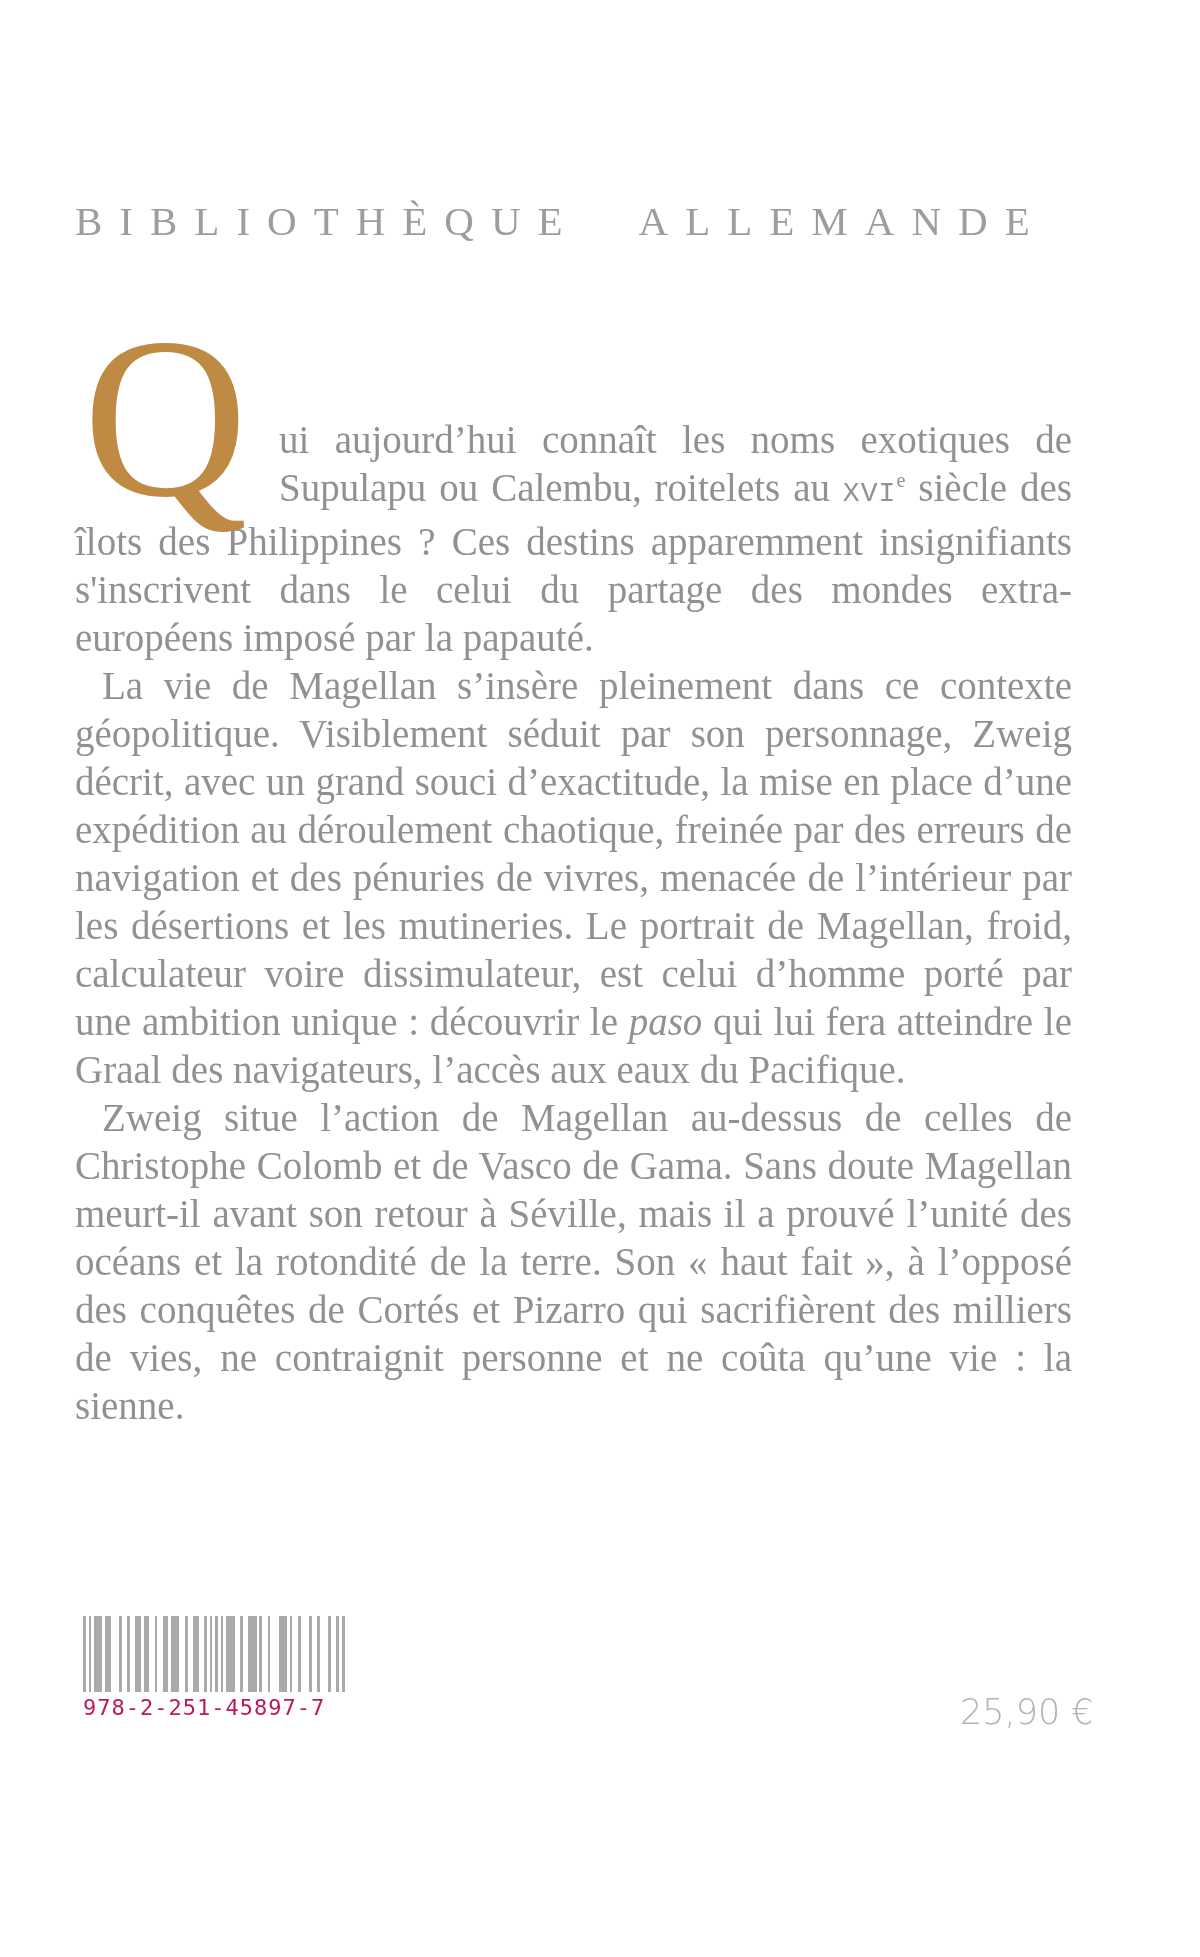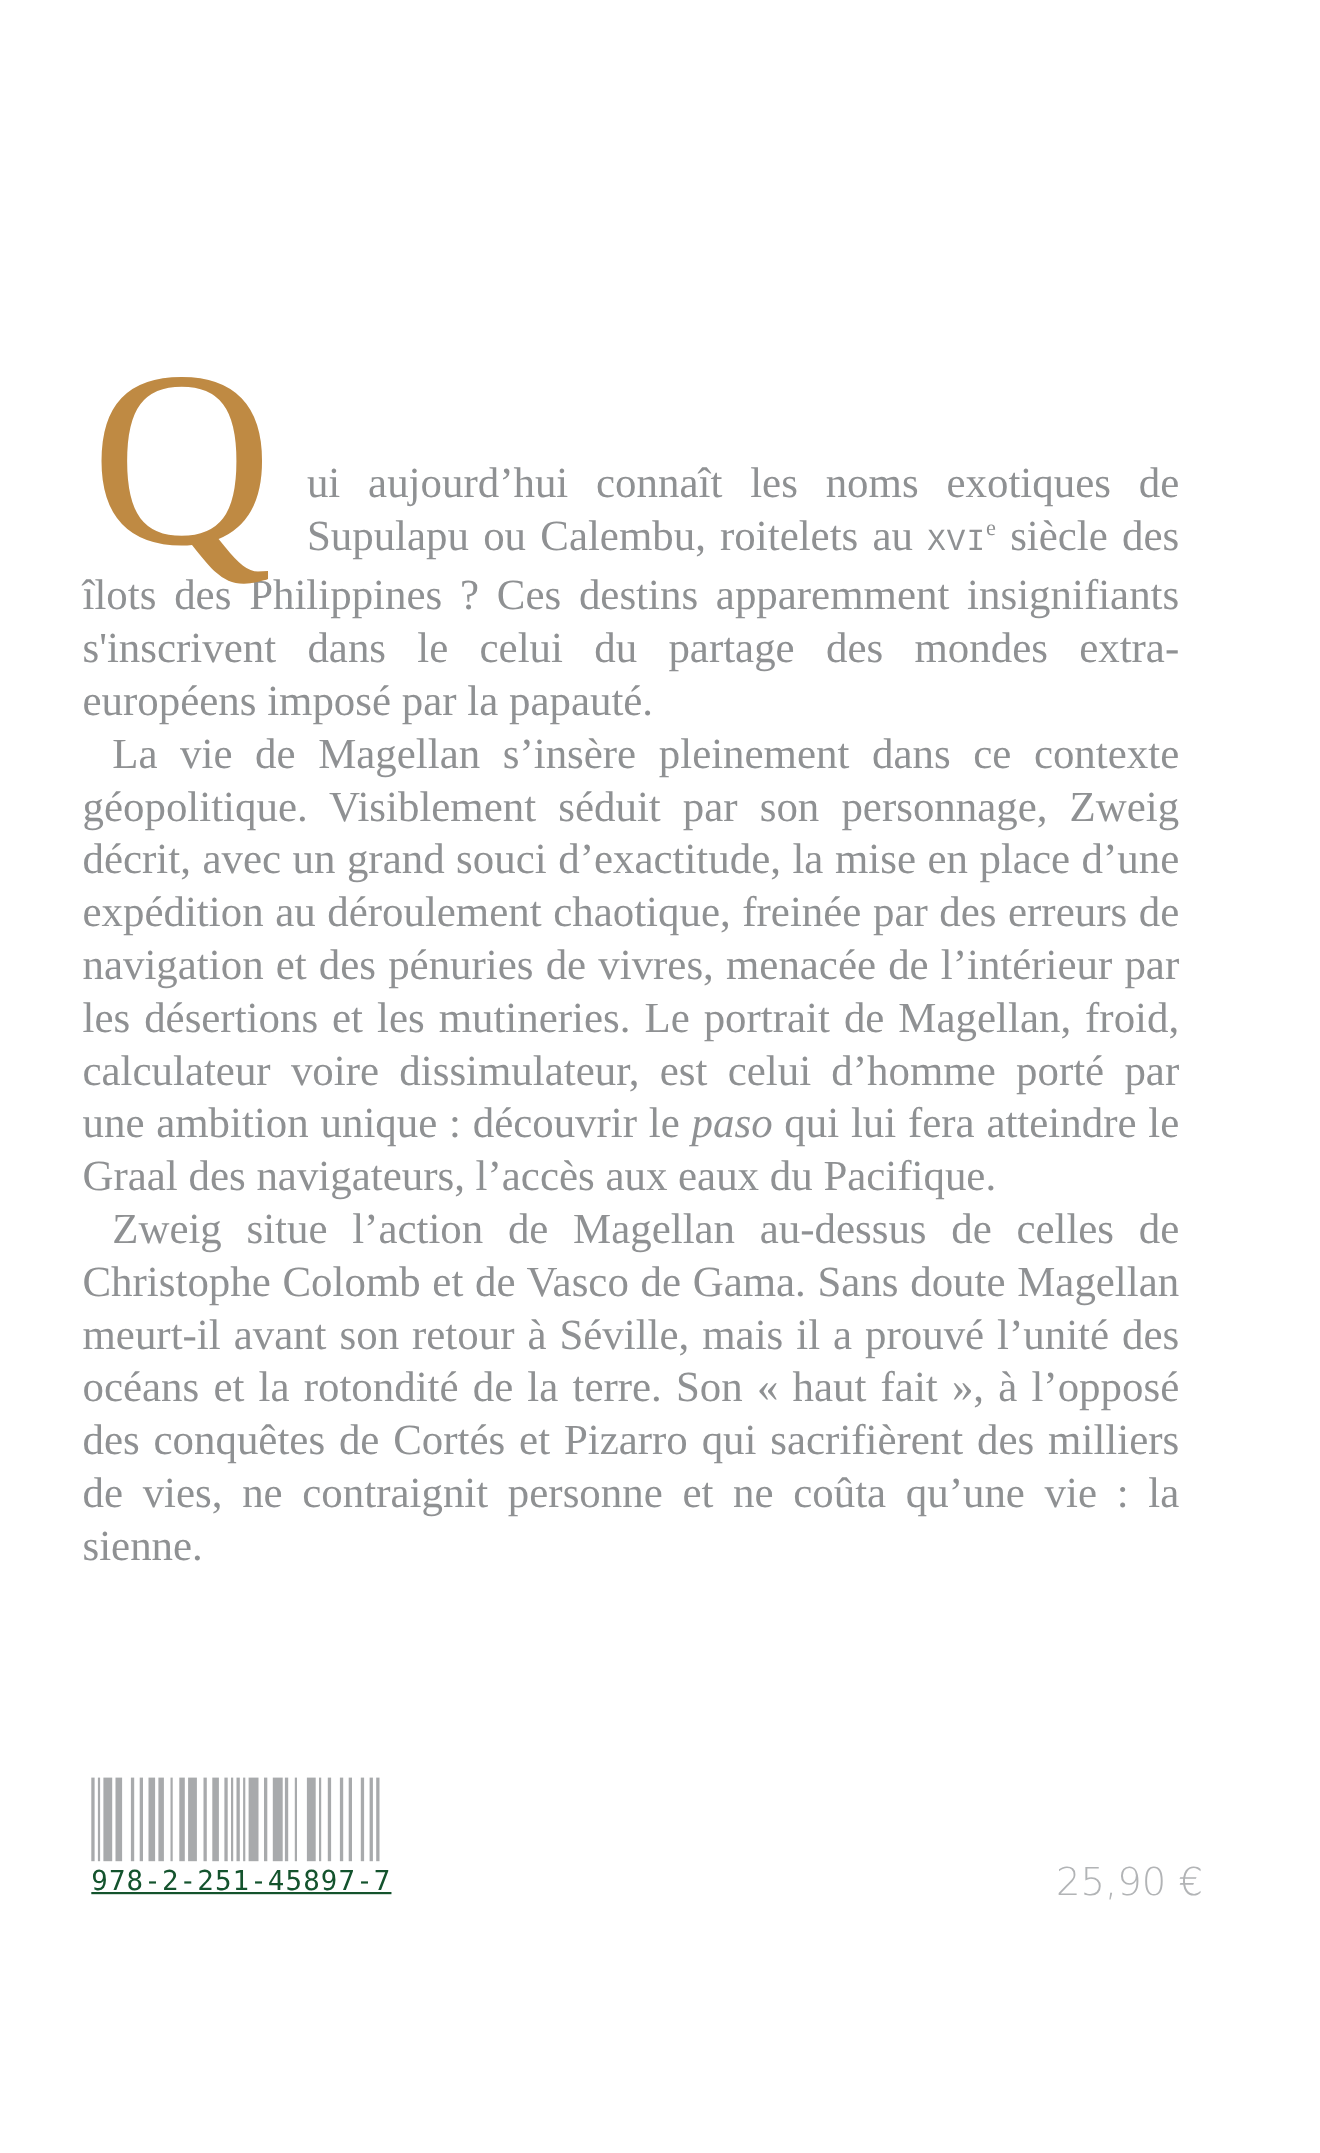--- a/index.html
+++ b/index.html
@@ -59,25 +59,24 @@
       color: #bf8a43;
     }
 
     
     .barcode-block { position: absolute; left: 83px; top: 1616px; width: 266px; }
     .barcode { display: flex; width: 262px; height: 76px; }
     .barcode .bar { height: 100%; }
     .isbn {
       margin-top: 3px;
       font-family: "DejaVu Sans Mono", monospace;
-      font-size: 25px;
+      font-size: 22px;
       letter-spacing: 1px;
-      color: #14532d;
+      color: #be185d;
       white-space: nowrap;
-      text-decoration: underline;
     }
 
     .publisher-block { position: absolute; left: 366px; top: 1612px; width: 150px; }
     .publisher-logo { display: block; margin-left: 6px; }
     .publisher-lines {
       margin-top: 4px;
       font-family: "DejaVu Sans", sans-serif;
       font-size: 10.5px;
       line-height: 13px;
       letter-spacing: 2.5px;
@@ -103,20 +102,21 @@
       font-size: 35px;
       color: #b2b4b6;
       white-space: nowrap;
     }
   </style>
 </head>
 <body>
 
 <div class="page">
 
+  <div class="collection-header">BIBLIOTHÈQUE ALLEMANDE</div>
 
   <div class="blurb">
     <p class="para para-first">
       <span class="dropcap-float">
           <span class="dropcap-glyph">Q</span>
         </span><span>ui aujourd’hui connaît les noms exotiques de Supulapu ou Calembu, roitelets au </span><span class="smallcaps">XVI</span><sup class="ord">e</sup><span> siècle des îlots des Philippines ? Ces destins apparemment insignifiants s'inscrivent dans le celui du partage des mondes extra-européens imposé par la papauté.</span>
     </p>
     <p class="para indent">
       <span>La vie de Magellan s’insère pleinement dans ce contexte géopolitique. Visiblement séduit par son personnage, Zweig décrit, avec un grand souci d’exactitude, la mise en place d’une expédition au déroulement chaotique, freinée par des erreurs de navigation et des pénuries de vivres, menacée de l’intérieur par les désertions et les mutineries. Le portrait de Magellan, froid, calculateur voire dissimulateur, est celui d’homme porté par une ambition unique : découvrir le </span><span class="italic">paso</span><span> qui lui fera atteindre le Graal des navigateurs, l’accès aux eaux du Pacifique.</span>
     </p>

